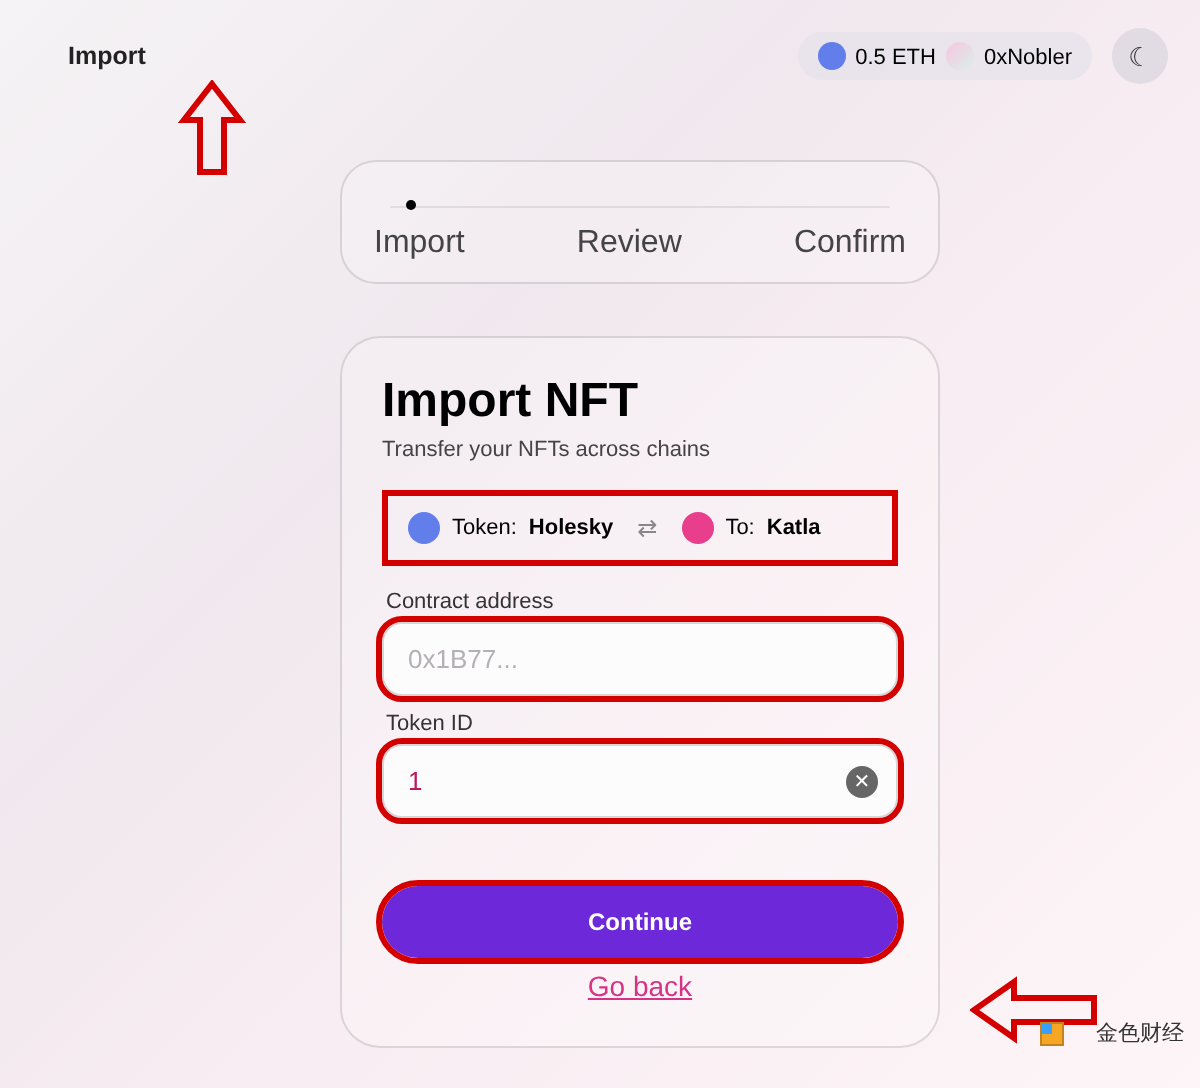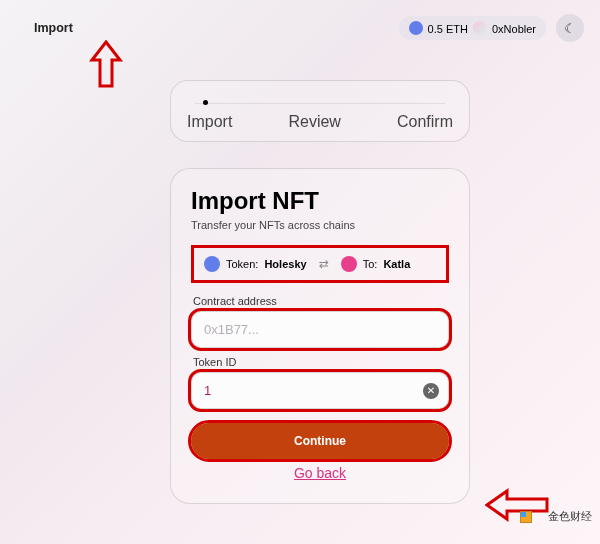--- a/index.html
+++ b/index.html
@@ -112,22 +112,22 @@
 .red-outline { outline: 3px solid #d40000; outline-offset: 0; }
 
 .tokenid-wrap { position: relative; }
 .clear-btn {
   position: absolute; right: 10px; top: 50%; transform: translateY(-50%);
   width: 16px; height: 16px; border-radius: 50%; background: #666;
   color: #fff; font-size: 10px; display:flex;align-items:center;justify-content:center;
 }
 
 .continue-btn {
-  width: 100%; margin-top: 14px;
-  background: #c2410c; color: #fff;
+  width: 100%; margin-top: 34px;
+  background: #6d28d9; color: #fff;
   border-radius: 22px;
   padding: 11px 0;
   font-size: 12px; font-weight: 600;
   text-align: center;
 }
 .go-back {
   display:block; text-align: center;
   font-size: 14px; color: #d63384; text-decoration: underline; margin-top: 6px;
 }
 

